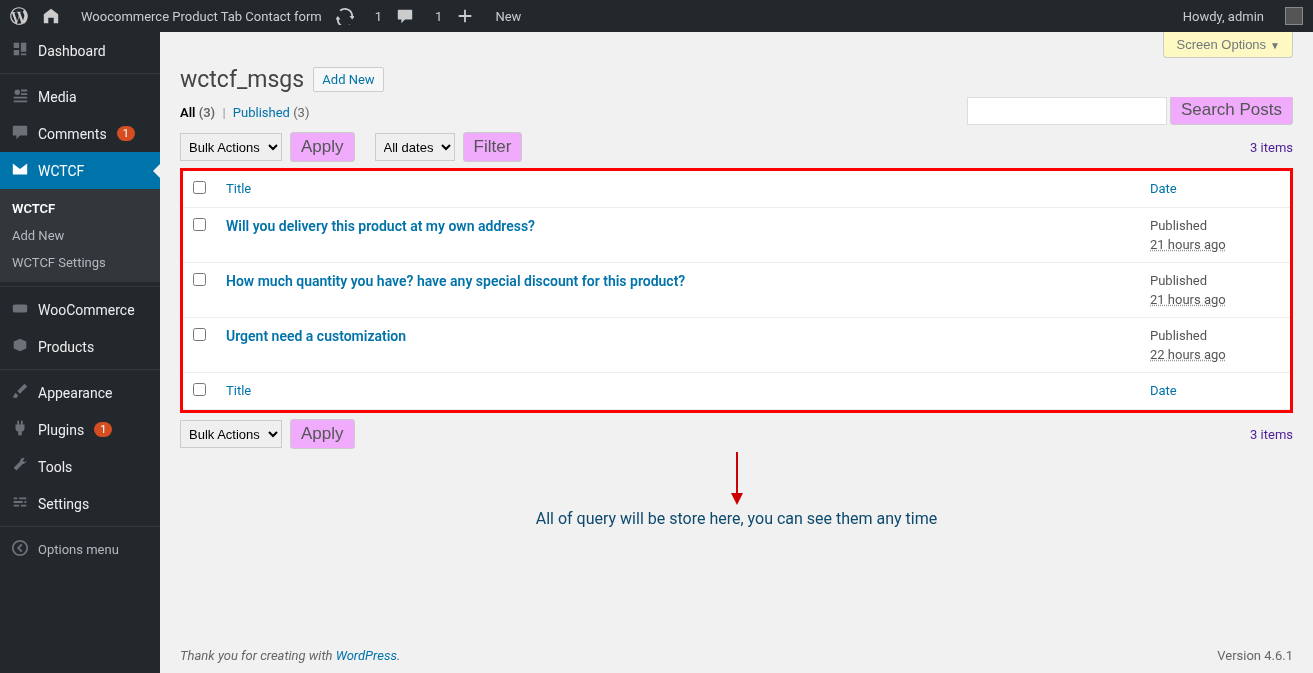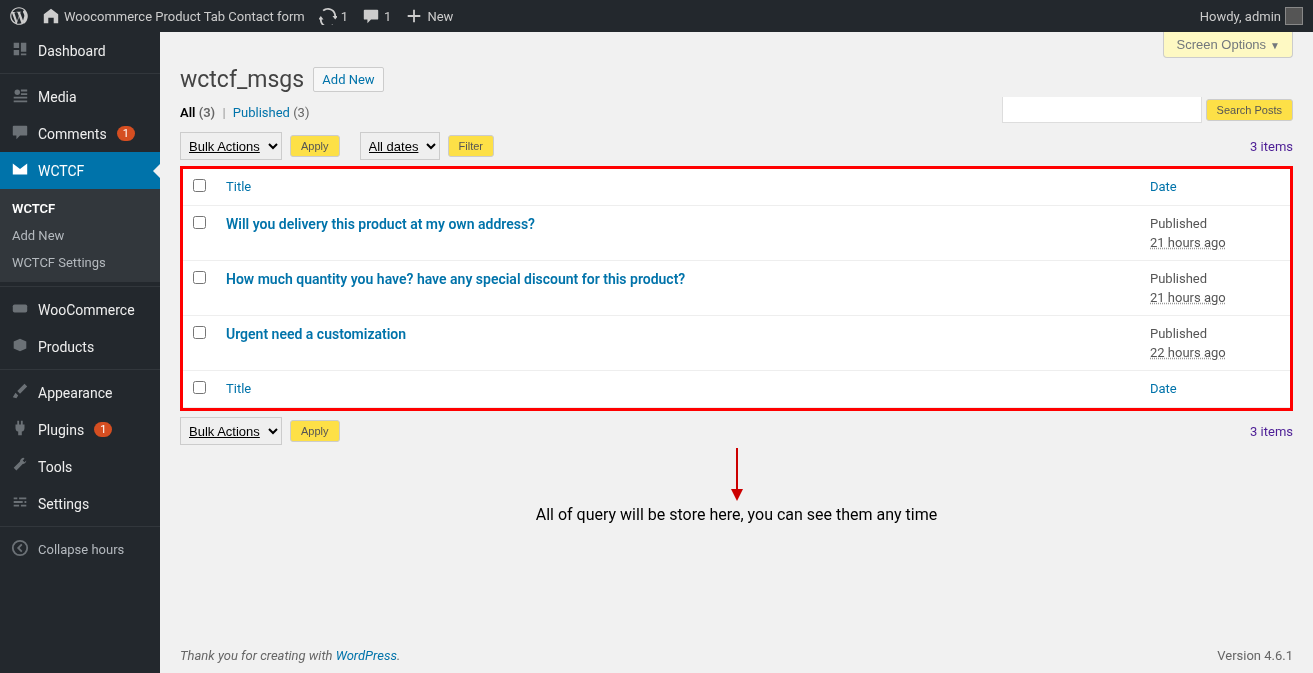--- a/index.html
+++ b/index.html
@@ -1,21 +1,21 @@
 <!DOCTYPE html>
 <html><head>
 <meta charset="utf-8">
 <style>
 * { box-sizing: border-box; margin: 0; padding: 0; }
 body { font-family: -apple-system, BlinkMacSystemFont, "Segoe UI", Roboto, Oxygen-Sans, Ubuntu, Cantarell, "Helvetica Neue", sans-serif; font-size: 13px; color: #444; background: #f1f1f1; }
 
 
 .adminbar { height: 32px; background: #23282d; color: #eee; display: flex; align-items: center; padding: 0 10px; font-size: 13px; justify-content: space-between; }
 .adminbar-left, .adminbar-right { display: flex; align-items: center; gap: 14px; }
-.adminbar .item { display: flex; align-items: center; gap: 4px; color: #ccc; cursor: pointer; }
+.adminbar .item { display: flex; align-items: center; gap: 21px; color: #ccc; cursor: pointer; }
 .adminbar svg { width: 18px; height: 18px; fill: #ccc; }
 .avatar-sq { width: 18px; height: 18px; background: #555; border: 1px solid #888; }
 
 
 .wrap { display: flex; min-height: calc(100vh - 32px); }
 
 
 .sidebar { width: 160px; background: #23282d; color: #eee; flex-shrink: 0; }
 .sidebar .menu-item { display: flex; align-items: center; gap: 8px; padding: 8px 10px; color: #eee; cursor: pointer; font-size: 14px; }
 .sidebar .menu-item .ic { width: 20px; text-align: center; opacity: 0.6; }
@@ -40,42 +40,42 @@
 .add-new-btn { display: inline-block; margin-left: 6px; padding: 4px 8px; border: 1px solid #ccc; border-radius: 2px; color: #0073aa; font-size: 13px; background: #f7f7f7; cursor: pointer; position: relative; top: -3px; }
 
 .subsubsub { margin: 8px 0 6px 0; font-size: 13px; color: #666; }
 .subsubsub .lnk { color: #0073aa; cursor: pointer; }
 .subsubsub .cur { color: #000; font-weight: 600; }
 .subsubsub .count { color: #666; }
 .subsubsub .pipe { color: #999; margin: 0 4px; }
 
 .search-box { float: right; margin-top: -2px; }
 .search-box input[type=text] { padding: 3px 5px; font-size: 13px; border: 1px solid #ddd; background: #fff; height: 28px; width: 200px; }
-.btn { background: #fde047; border: 1px solid #ccc; border-radius: 3px; padding: 4px 10px; color: #555; font-size: 11px; cursor: pointer; }
+.btn { background: #f0abfc; border: 1px solid #ccc; border-radius: 3px; padding: 4px 10px; color: #555; font-size: 17px; cursor: pointer; }
 
 .tablenav { display: flex; align-items: center; gap: 8px; margin: 6px 0; clear: both; }
-.tablenav select { padding: 2px 4px; font-size: 13px; height: 28px; border: 1px solid #ccc; text-decoration: underline; }
+.tablenav select { padding: 2px 4px; font-size: 13px; height: 28px; border: 1px solid #ccc; }
 .tablenav .count-txt { margin-left: auto; font-size: 13px; color: #4c1d95; }
 
 
 .list-table-wrap { border: 3px solid #ff0000; }
 table.list { width: 100%; border-collapse: collapse; background: #fff; }
 table.list th, table.list td { text-align: left; padding: 10px; border-bottom: 1px solid #eee; vertical-align: top; font-size: 13px; }
 table.list thead th, table.list tfoot th { font-weight: 400; }
 table.list .col-cb { width: 30px; }
 table.list .col-date { width: 150px; }
 table.list th a, table.list th .lnk { color: #0073aa; cursor: pointer; }
 table.list td .row-title { color: #0073aa; font-weight: 600; cursor: pointer; font-size: 14px; }
 table.list td.date .status { color: #555; }
 table.list td.date .ago { color: #555; text-decoration: underline dotted #999; display: inline-block; margin-top: 4px; }
 
 
 .annotation-arrow { text-align: center; margin-top: -8px; color: #cc0000; position: relative; }
 .annotation-arrow svg { display: block; margin: 0 auto; }
-.annotation-text { text-align: center; color: #000000; font-size: 16px; margin-top: 2px; }
+.annotation-text { text-align: center; color: #0c4a6e; font-size: 16px; margin-top: 2px; }
 
 
 .footer { position: absolute; bottom: 10px; left: 20px; right: 20px; display: flex; justify-content: space-between; font-size: 13px; color: #666; font-style: italic; }
 .footer a { color: #0073aa; text-decoration: none; }
 .footer .ver { font-style: normal; }
 </style>
 </head>
 <body>
 
 <div class="adminbar">
@@ -191,21 +191,21 @@
             <path d="M3 5h4v2H3zM9 5h8v2H9zM3 9h10v2H3zM15 9h2v2h-2zM3 13h6v2H3zM11 13h6v2h-6z"></path>
           </svg></span>
       <span>Settings</span>
     </div>
     <div class="sep"></div>
     <div class="menu-item collapse">
       <span class="ic"><svg viewBox="0 0 20 20">
             <circle cx="10" cy="10" r="8" fill="none" stroke="#9ca2a7" stroke-width="2"></circle>
             <path d="M12 6l-4 4 4 4" fill="none" stroke="#9ca2a7" stroke-width="2"></path>
           </svg></span>
-      <span>Collapse hours</span>
+      <span>Options menu</span>
     </div>
   </div>
 
   <div class="main">
     <div class="screen-options">
       <button>
         <span>Screen Options</span><span class="tri">▼</span>
       </button>
     </div>
 

